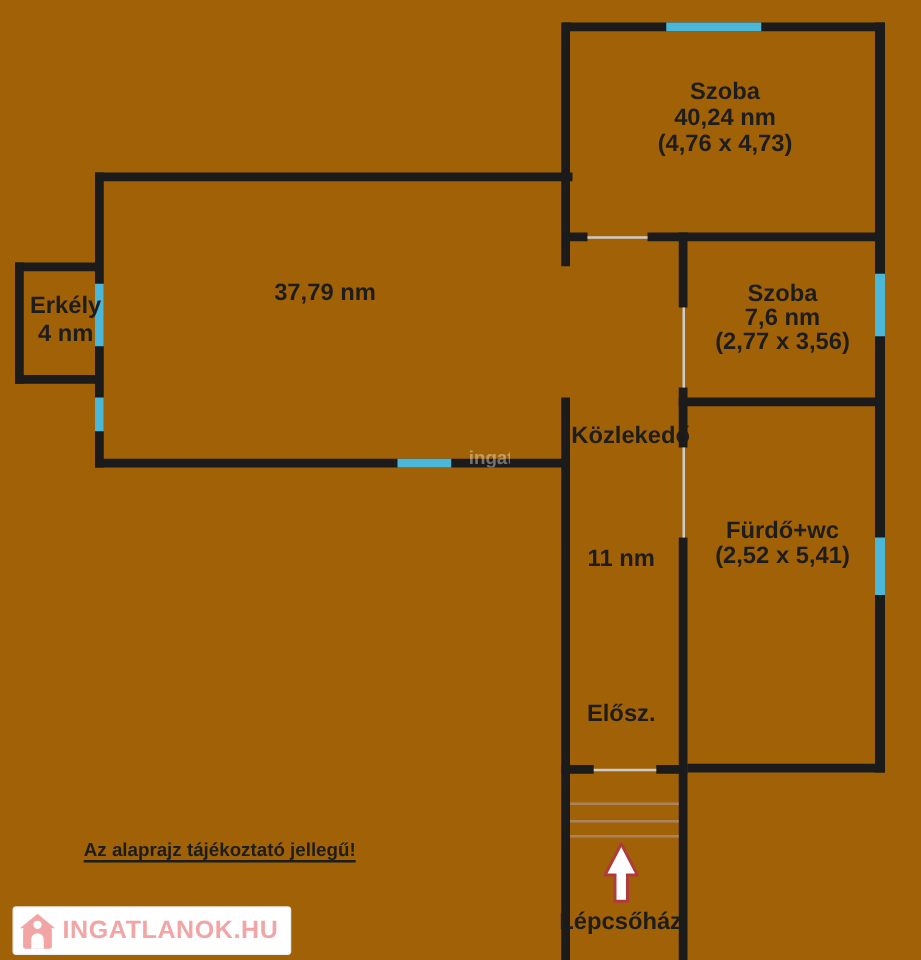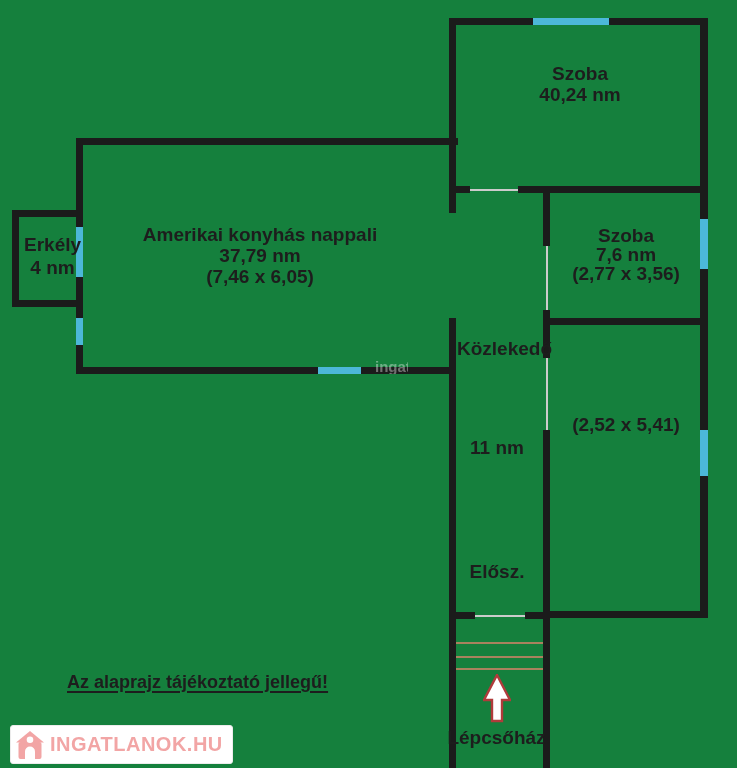--- a/index.html
+++ b/index.html
@@ -1,32 +1,32 @@
 <!DOCTYPE html>
 <html style="--wall: #1b1b1b; --window: #4cb8d9; --door-gap: #cccccc; --stair: #a9825e; --arrow: #b03b3b; --brand-pink: #f2a5a5; --text: #1d1d1d;"><head>
 <meta charset="utf-8">
 <style>
   html,body{margin:0;padding:0;background:#fff;}
   #plan{
-    position:relative;width:737px;height:768px;background:#15803d;overflow:hidden;
+    position:relative;width:737px;height:768px;background:#a16207;overflow:hidden;
     font-family:"Liberation Sans",sans-serif;color:var(--text,#1d1d1d);
   }
   
   .w{position:absolute;display:block;background:var(--wall,#1b1b1b);}
   .win{position:absolute;display:block;background:var(--window,#4cb8d9);z-index:2;}
   .gap{position:absolute;display:block;background:var(--door-gap,#ccc);z-index:2;}
   .stair{position:absolute;display:block;background:var(--stair,#a9825e);height:2px;}
   
   .lbl{position:absolute;font-weight:700;font-size:19px;line-height:21px;text-align:center;z-index:4;white-space:nowrap;}
   .lbl p{margin:0;}
   .lbl.left{text-align:center;}
   .lh23 p{line-height:23px;}
   .lh19 p{line-height:19px;}
   .lh20 p{line-height:20px;}
-  .note{position:absolute;left:67px;top:672px;font-weight:700;font-size:18px;
+  .note{position:absolute;left:67px;top:672px;font-weight:700;font-size:15px;
         text-decoration:underline;text-decoration-thickness:2px;text-underline-offset:3px;z-index:4;white-space:nowrap;}
   .arrow-wrap{position:absolute;left:483px;top:674px;width:28px;height:49px;z-index:3;}
   
   .badge{position:absolute;left:10px;top:725px;height:37px;display:flex;align-items:center;
          background:#fff;border:1px solid #ececec;border-radius:3px;padding:0 9px 0 4px;z-index:5;}
   .badge .brand{font-weight:700;font-size:20px;color:var(--brand-pink,#f2a5a5);letter-spacing:0.5px;margin-left:5px;white-space:nowrap;}
   .ghost{position:absolute;left:375px;top:359px;width:33px;height:15px;overflow:hidden;
          font-weight:700;font-size:15px;line-height:15px;color:rgba(255,255,255,0.38);z-index:3;white-space:nowrap;}
 </style>
 </head>
@@ -76,40 +76,40 @@
   <i class="stair" style="left:456px;top:668px;width:87px"></i>
   <span class="arrow-wrap">
     <svg width="28" height="49" viewBox="0 0 28 49">
       <polygon points="14,1 27,26 19,26 19,47 9,47 9,26 1,26" fill="#ffffff" stroke="var(--arrow,#b03b3b)" stroke-width="2.4" stroke-linejoin="miter"></polygon>
     </svg>
   </span>
 
   <div class="lbl" style="left:455px;top:63px;width:250px">
     <p>Szoba</p>
     <p>40,24 nm</p>
+    <p>(4,76 x 4,73)</p>
   </div>
 
   <div class="lbl" style="left:80px;top:224px;width:360px">
-    <p>Amerikai konyhás nappali</p>
     <p>37,79 nm</p>
-    <p>(7,46 x 6,05)</p>
   </div>
 
   <div class="lbl left lh23" style="left:24px;top:233px">
     <p>Erkély</p>
     <p>4 nm</p>
   </div>
 
   <div class="lbl lh19" style="left:550px;top:226px;width:152px">
     <p>Szoba</p>
     <p>7,6 nm</p>
     <p>(2,77 x 3,56)</p>
   </div>
 
   <div class="lbl lh20" style="left:550px;top:415px;width:152px">
+    <p>Fürdő+wc</p>
     <p>(2,52 x 5,41)</p>
   </div>
 
   <div class="lbl left" style="left:457px;top:338px">
     <p>Közlekedő</p>
   </div>
   <div class="lbl" style="left:449px;top:437px;width:96px">
     <p>11 nm</p>
   </div>
   <div class="lbl" style="left:449px;top:561px;width:96px">

